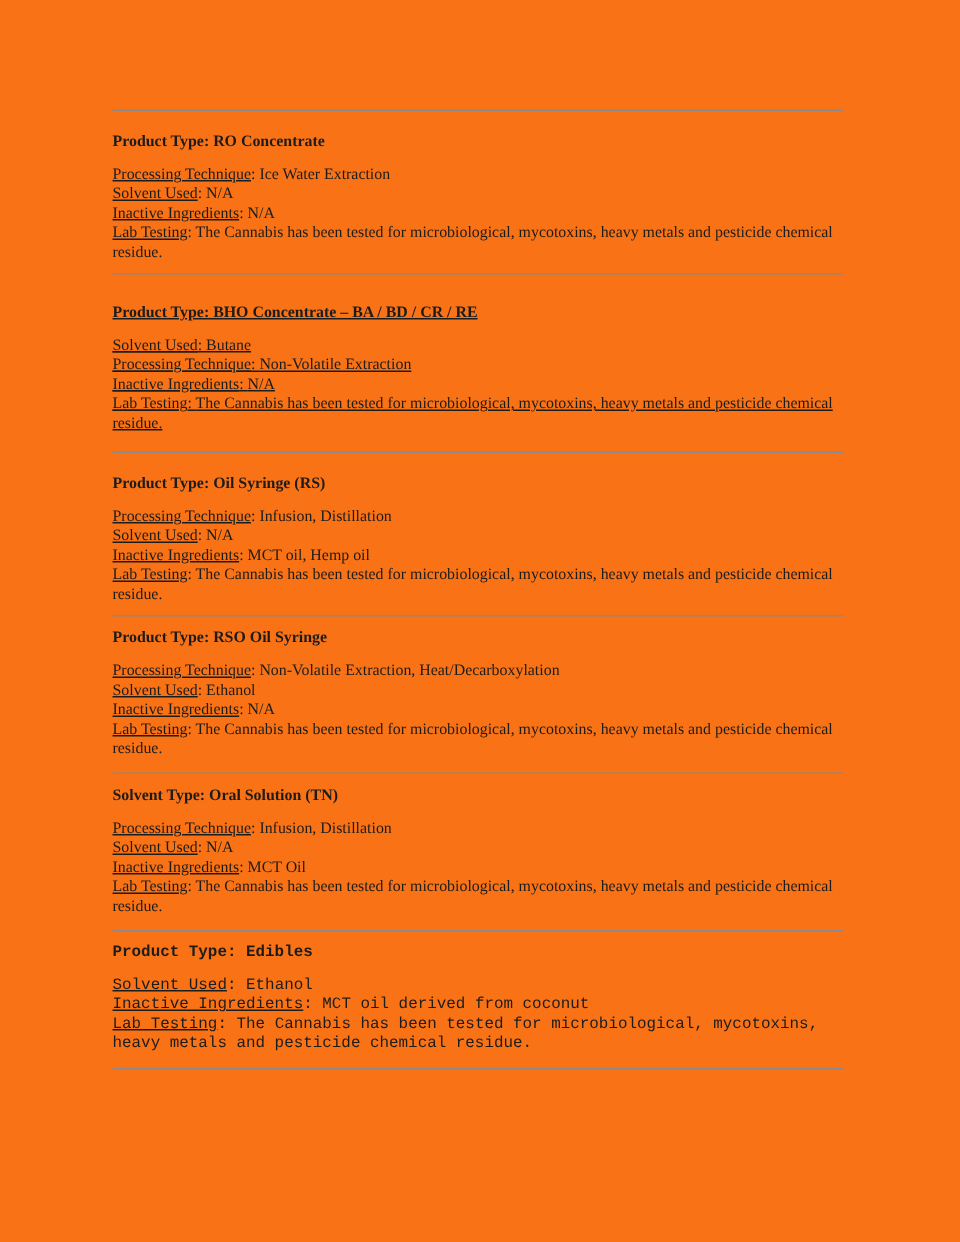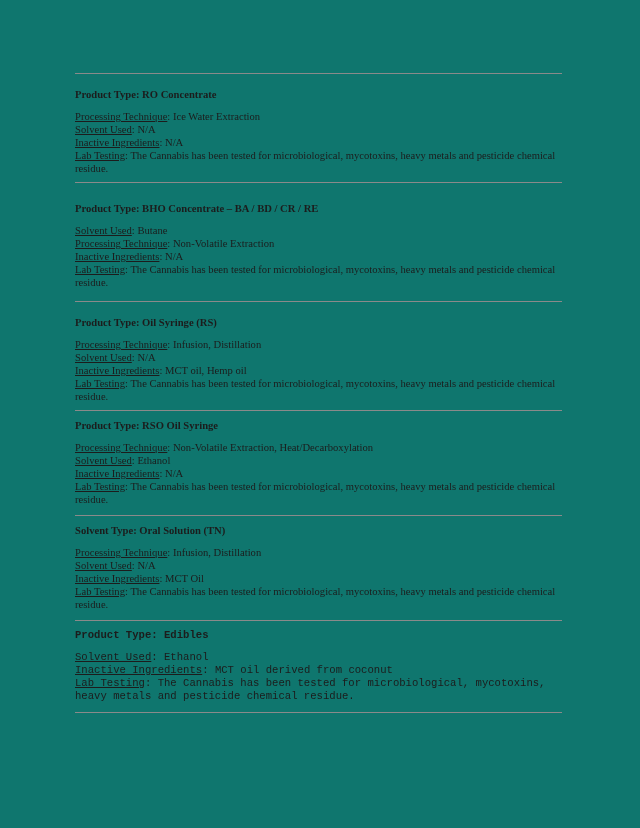--- a/index.html
+++ b/index.html
@@ -5,35 +5,36 @@
   html, body {
     margin: 0;
     padding: 0;
     background: #ffffff;
   }
   .page {
     position: relative;
     width: 640px;
     height: 828px;
     box-sizing: border-box;
-    background: #0f766e;
+    background: #f97316;
     padding: 73px 78px 0 75px;
     font-family: "Liberation Serif", "DejaVu Serif", serif;
     font-size: 10.6px;
     line-height: 13px;
     color: #1c1c1c;
     overflow: hidden;
   }
   .section {
     border-top: 1px solid #8a8a8a;
     padding: 14px 0 7px 0;
   }
   .section.sp-lg {
     padding-top: 19px;
     padding-bottom: 12px;
+    text-decoration: underline;
   }
   .section.sp-sm {
     padding-top: 8px;
     padding-bottom: 9px;
   }
   .section.last {
     border-bottom: 1px solid #8a8a8a;
     font-family: Liberation Mono, monospace;
   }
   .product-title {

